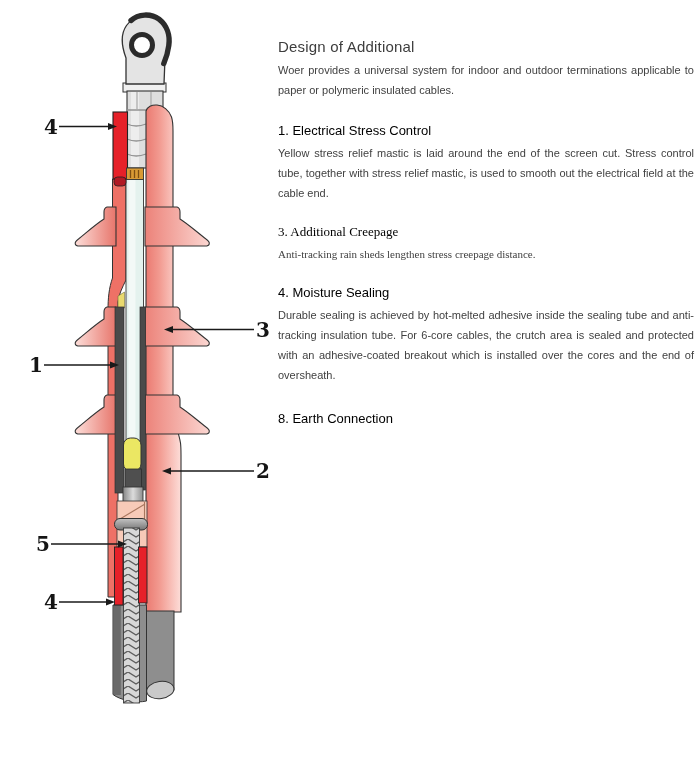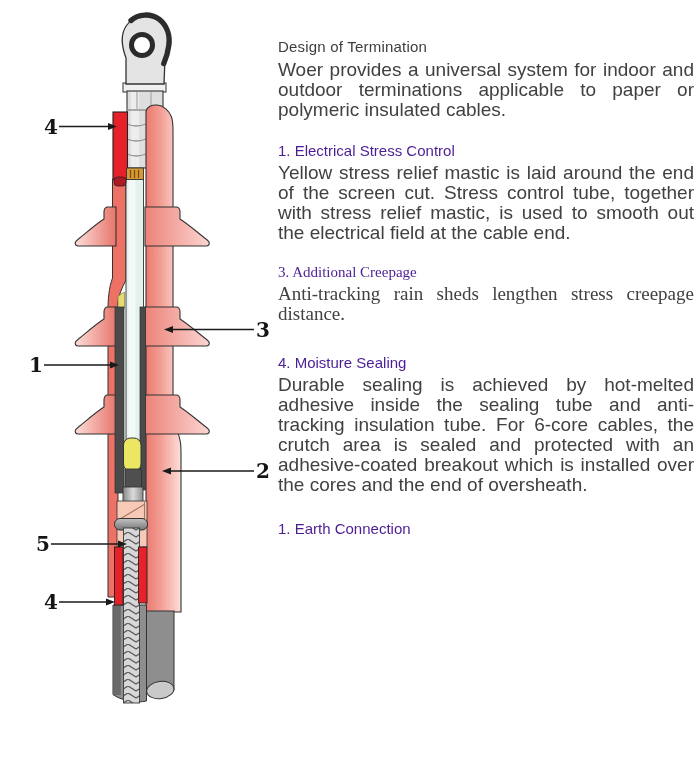--- a/index.html
+++ b/index.html
@@ -8,31 +8,31 @@
     font-family:"Liberation Sans",sans-serif;overflow:hidden;
   }
   .diagram-wrap{position:absolute;left:0;top:0;width:280px;height:757px;}
   .doc{
     position:absolute;left:278px;top:36px;width:416px;color:#414141;
   }
   .doc .title{
     font-size:15px;line-height:22px;color:#3d3d3d;letter-spacing:.2px;
   }
   .doc p{
-    font-size:19px;line-height:20px;text-align:justify;margin:0;color:#414141;
+    font-size:11px;line-height:20px;text-align:justify;margin:0;color:#414141;
   }
   .doc p.intro{margin-top:2px;}
   .doc section h3{
-    font-size:15px;line-height:20px;font-weight:400;margin:0;color:#4c1d95;
+    font-size:13px;line-height:20px;font-weight:400;margin:0;color:#000000;
   }
   .doc section p{margin-top:2px;}
   .sec-1{margin-top:21px;}
   .sec-2{margin-top:19px;}
   .sec-3{margin-top:19px;font-family:Liberation Serif, serif;}
-  .sec-4{margin-top:29px;}
+  .sec-4{margin-top:19px;}
   .sec-5{margin-top:24px;}
   .callout-num{
     font-family:"DejaVu Serif","Liberation Serif",serif;
     font-weight:bold;font-size:20px;fill:#151515;
   }
 </style>
 </head>
 <body>
 
 <div class="diagram-wrap">
@@ -174,21 +174,21 @@
     <g>
       <text x="51" y="609" text-anchor="middle" class="callout-num">4</text>
       <line x1="59" y1="602" x2="107" y2="602" stroke="#1a1a1a" stroke-width="1.3"></line>
       <polygon points="115,602 106,598.4 106,605.6" fill="#1a1a1a"></polygon>
     </g>
   </g>
 </svg>
 </div>
 
 <div class="doc">
-  <div class="title">Design of Termination</div>
+  <div class="title">Design of Additional</div>
   <p class="intro">Woer provides a universal system for indoor and outdoor terminations applicable to paper or polymeric insulated cables.</p>
 
   <section class="sec-1">
     <h3>1. Electrical Stress Control</h3>
     <p>Yellow stress relief mastic is laid around the end of the screen cut. Stress control tube, together with stress relief mastic, is used to smooth out the electrical field at the cable end.</p>
   </section>
 
   <section class="sec-2">
   </section>
 
@@ -196,15 +196,15 @@
     <h3>3. Additional Creepage</h3>
     <p>Anti-tracking rain sheds lengthen stress creepage distance.</p>
   </section>
 
   <section class="sec-4">
     <h3>4. Moisture Sealing</h3>
     <p>Durable sealing is achieved by hot-melted adhesive inside the sealing tube and anti-tracking insulation tube. For 6-core cables, the crutch area is sealed and protected with an adhesive-coated breakout which is installed over the cores and the end of oversheath.</p>
   </section>
 
   <section class="sec-5">
-    <h3>1. Earth Connection</h3>
+    <h3>8. Earth Connection</h3>
   </section>
 </div>
 
 </body></html>

